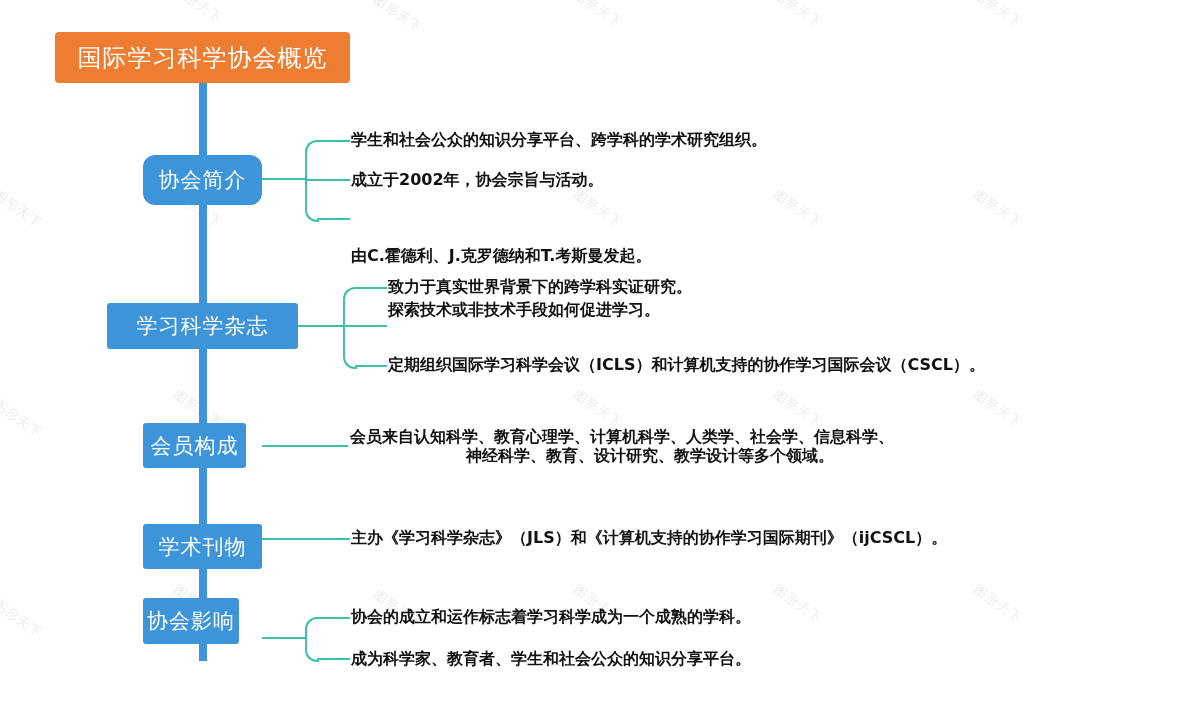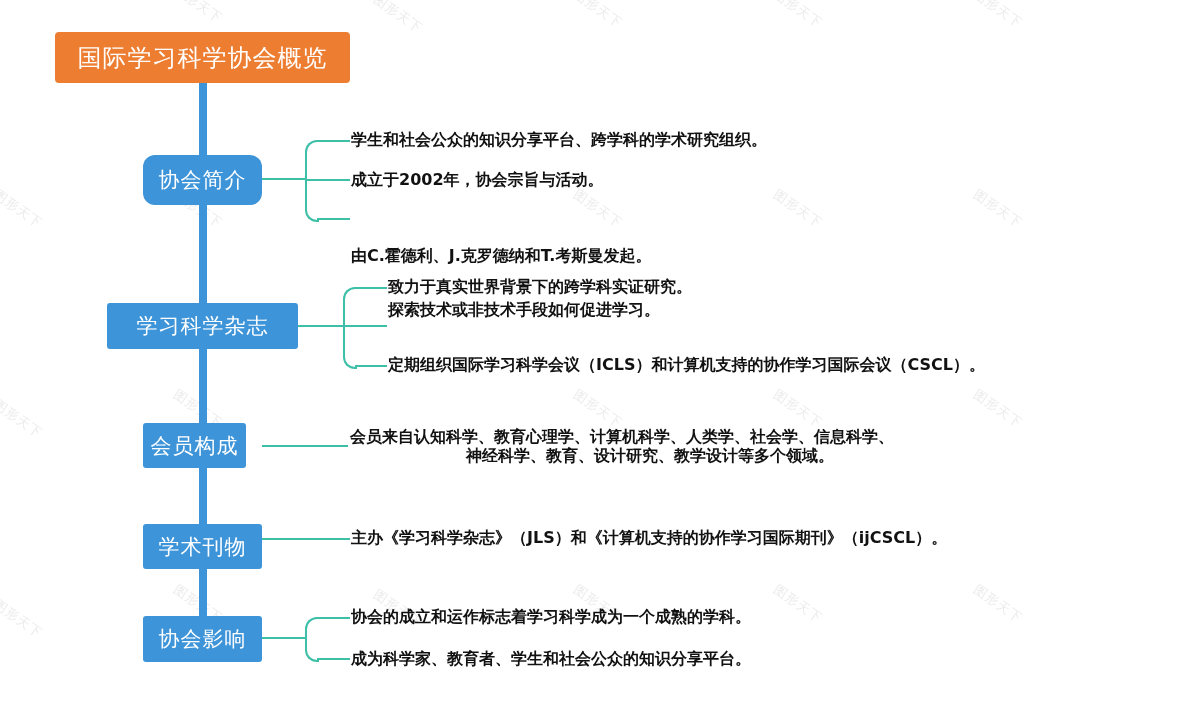--- a/index.html
+++ b/index.html
@@ -102,21 +102,21 @@
   <div class="leaf center" style="position:static;width:710px;text-align:left;">会员来自认知科学、教育心理学、计算机科学、人类学、社会学、信息科学、</div>
   <div class="leaf center" style="position:static;width:600px;text-align:center;line-height:18px;">神经科学、教育、设计研究、教学设计等多个领域。</div>
 </div>
 
 <div class="topic" style="left:143px;top:516px;width:119px;height:45px;margin-top:8px;">
   <span>学术刊物</span>
 </div>
 <div class="conn" style="left:262px;top:538px;width:88px;"></div>
 <div class="leaf" style="left:351px;top:528px;text-align:right;">主办《学习科学杂志》（JLS）和《计算机支持的协作学习国际期刊》（ijCSCL）。</div>
 
-<div class="topic" style="left:143px;top:616px;width:119px;height:46px;">
+<div class="topic" style="left:143px;top:598px;width:96px;height:46px;">
   <span>协会影响</span>
 </div>
 <div class="conn" style="left:262px;top:637px;width:45px;"></div>
 <div class="bracket" style="left:305px;top:617px;width:12px;height:41px;"></div>
 <div class="conn" style="left:317px;top:617px;width:33px;"></div>
 <div class="conn" style="left:317px;top:658px;width:33px;"></div>
 <div class="leaf" style="left:351px;top:607px;">协会的成立和运作标志着学习科学成为一个成熟的学科。</div>
 <div class="leaf" style="left:351px;top:649px;">成为科学家、教育者、学生和社会公众的知识分享平台。</div>
 
 </body></html>

